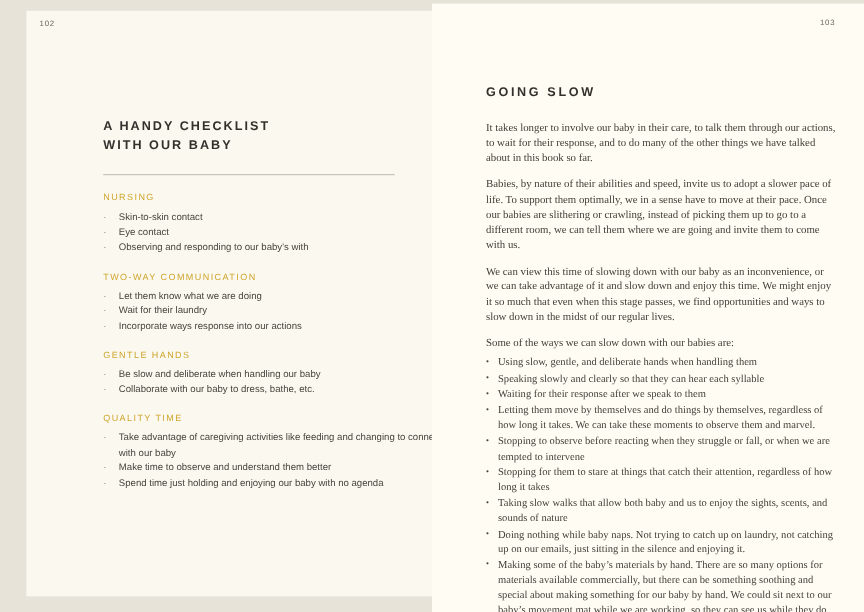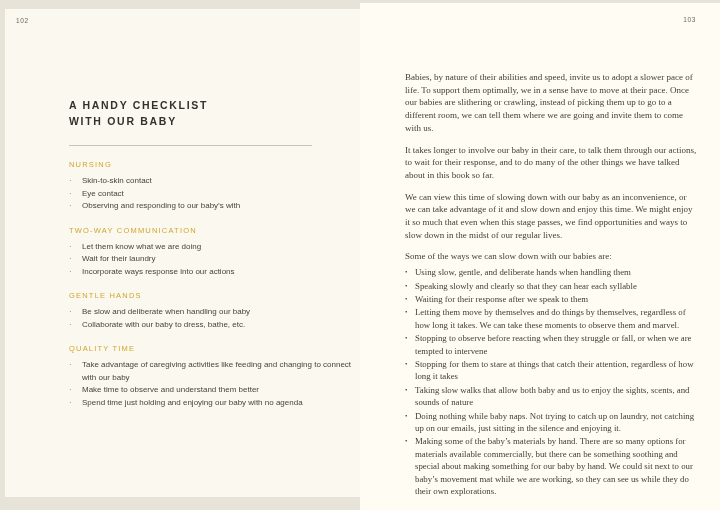--- a/index.html
+++ b/index.html
@@ -11,21 +11,21 @@
     --body-ink:#45403a;
   }
   *{box-sizing:border-box;}
   html,body{margin:0;padding:0;}
   body{
     width:720px;height:510px;position:relative;overflow:hidden;
     background:var(--backdrop);
     font-family:"Liberation Sans",sans-serif;
   }
   .page{position:absolute;}
-  .page-left{left:5px;top:9px;width:372px;height:488px;background:var(--left-page-bg);}
+  .page-left{left:22px;top:9px;width:372px;height:488px;background:var(--left-page-bg);}
   .page-right{left:360px;top:3px;width:360px;height:507px;background:var(--right-page-bg);}
 
   .pagenum{
     position:absolute;font-size:6.5px;letter-spacing:.6px;color:#68655d;
   }
   .pagenum-left{left:11px;top:8px;}
   .pagenum-right{right:24px;top:13px;}
 
   .left-content{position:absolute;left:64px;top:88px;right:16px;}
   .checklist-title{margin:0;}
@@ -161,26 +161,27 @@
               </ul>
           </div>
         </div>
     </div>
   </section>
 
   <section class="page page-right">
     <div class="pagenum pagenum-right">103</div>
 
     <div class="right-content">
+      <h1 class="chapter">GOING SLOW</h1>
 
       <div>
 
+          <p class="para">It takes longer to involve our baby in their care, to talk them through our actions, to wait for their response, and to do many of the other things we have talked about in this book so far.</p>
+
           <p class="para">Babies, by nature of their abilities and speed, invite us to adopt a slower pace of life. To support them optimally, we in a sense have to move at their pace. Once our babies are slithering or crawling, instead of picking them up to go to a different room, we can tell them where we are going and invite them to come with us.</p>
-
-          <p class="para">It takes longer to involve our baby in their care, to talk them through our actions, to wait for their response, and to do many of the other things we have talked about in this book so far.</p>
 
           <p class="para">We can view this time of slowing down with our baby as an inconvenience, or we can take advantage of it and slow down and enjoy this time. We might enjoy it so much that even when this stage passes, we find opportunities and ways to slow down in the midst of our regular lives.</p>
         </div>
 
       <p class="para intro">Some of the ways we can slow down with our babies are:</p>
 
       <ul class="bullets">
 
           <li>
             <span class="b-dot">•</span>

